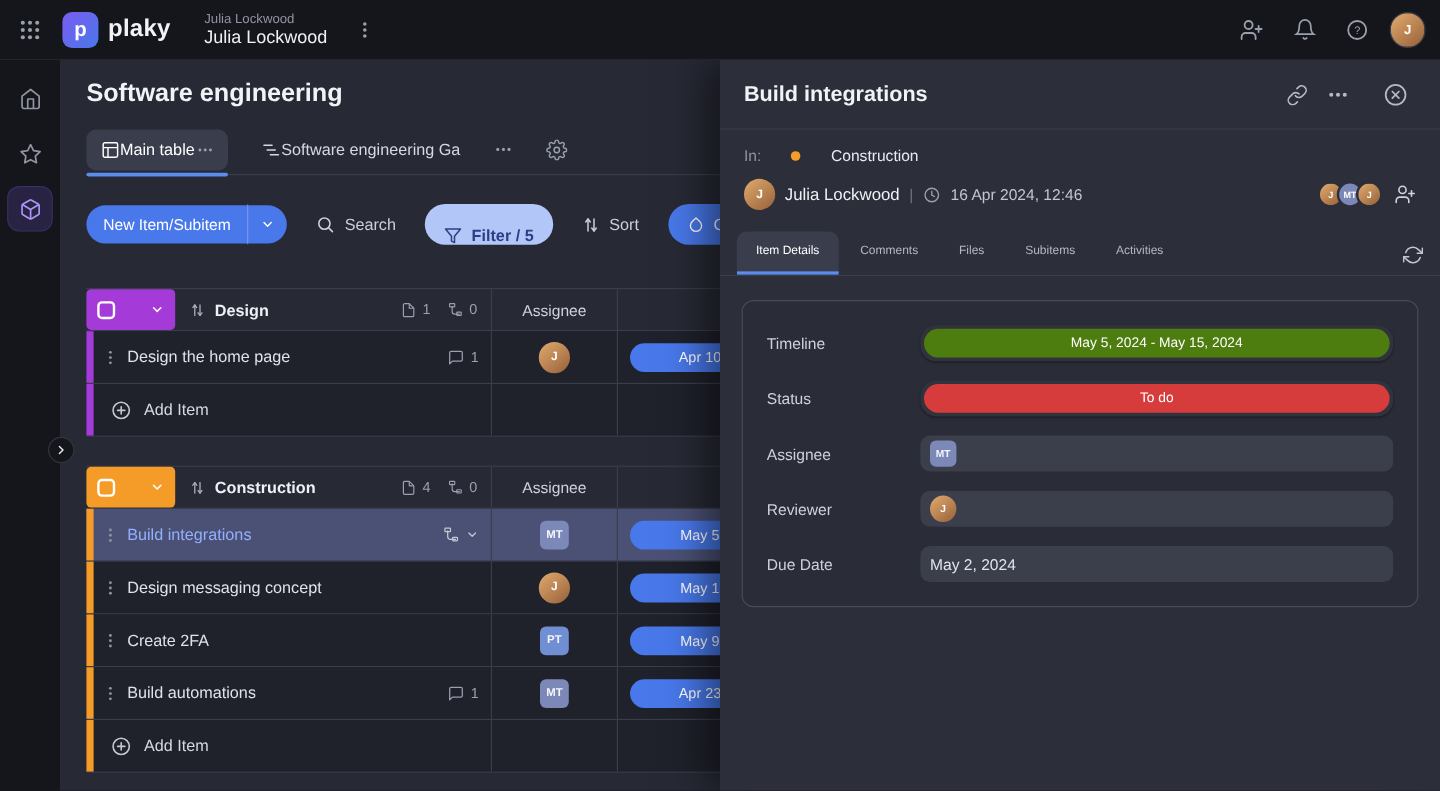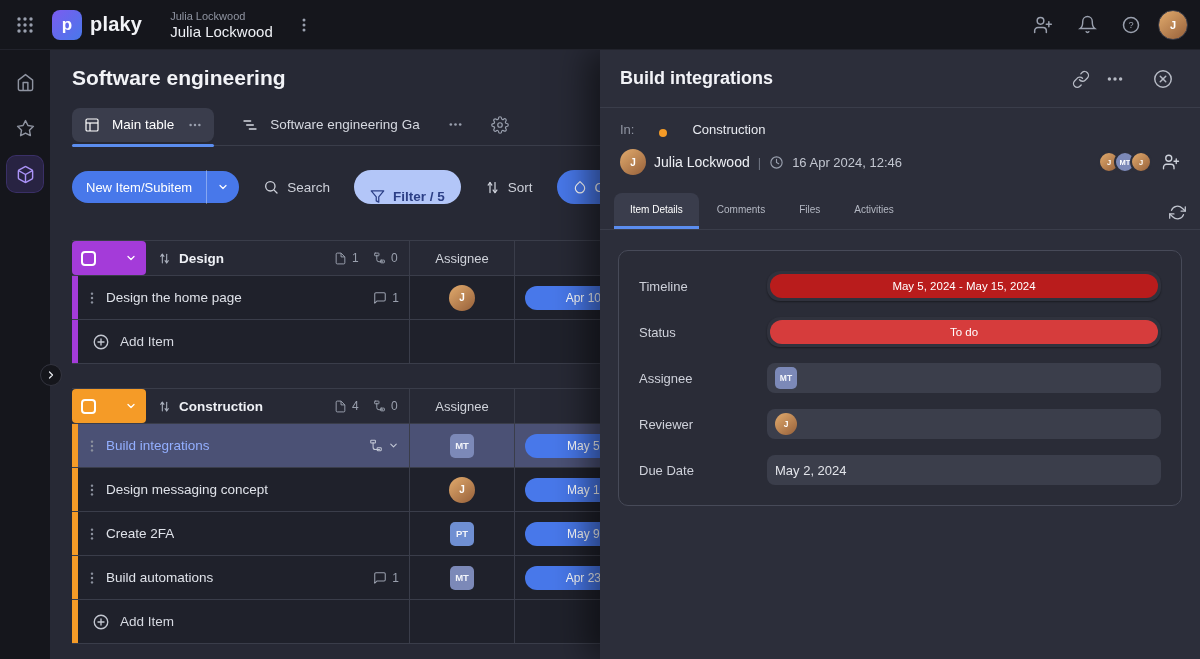--- a/index.html
+++ b/index.html
@@ -25,21 +25,21 @@
   .sidebar{position:absolute;top:50px;left:0;width:50px;height:609px;background:#15161c;display:flex;flex-direction:column;align-items:center;padding-top:14px;gap:10px;z-index:35}
   .side-item{width:36px;height:36px;border-radius:9px;display:flex;align-items:center;justify-content:center;color:#8f94a1;cursor:pointer}
   .side-item.active{background:rgba(128,96,244,.18);color:#ab93f7;box-shadow:0 0 0 1px rgba(128,96,244,.35)}
   .expander{position:absolute;left:40px;top:364px;width:22px;height:22px;border-radius:50%;background:#15161c;border:1px solid #33343f;display:flex;align-items:center;justify-content:center;color:#e8eaf0;cursor:pointer;z-index:36}
 
   
   .board{position:absolute;top:50px;left:50px;width:1150px;height:609px;background:#272935;overflow:hidden}
   .board-title{margin:16px 0 0 22px;font-size:21px;font-weight:700;color:#f2f3f7}
 
   .tabsrow{margin:14px 0 0 22px;width:calc(100% - 22px);display:flex;align-items:center;gap:16px;height:42px;border-bottom:1px solid #3a3d4a;position:relative}
-  .viewtab{position:relative;display:flex;align-items:center;gap:12px;height:34px;padding:0 12px;border-radius:8px;color:#d6d9e1;font-size:13.5px;cursor:pointer}
+  .viewtab{position:relative;display:flex;align-items:center;gap:0;height:34px;padding:0 12px;border-radius:8px;color:#d6d9e1;font-size:13.5px;cursor:pointer}
   .viewtab.active{background:#3a3d4c;color:#fff}
   .viewtab.active::after{content:"";position:absolute;left:0;right:0;bottom:-5px;height:3px;border-radius:3px;background:#5b8def}
   .viewtab .mini-kebab{color:#9aa0ae;margin-left:2px}
   .gear{margin-left:4px}
 
   .toolbar{margin:24px 0 0 22px;display:flex;align-items:center;gap:24px}
   .btn-blue{display:flex;align-items:center;height:32px;border-radius:17px;background:#4878ea;color:#fff;font-size:13px;border:none;cursor:pointer}
   .btn-blue .lbl{padding:0 14px}
   .btn-blue .split{border-left:1px solid rgba(255,255,255,.35);height:34px;display:flex;align-items:center;padding:0 10px;border-radius:0 17px 17px 0}
   .tool-plain{display:flex;align-items:center;gap:8px;color:#cdd0d9;font-size:13.5px;cursor:pointer;background:none;border:none}
@@ -79,21 +79,21 @@
   .datepill{margin-left:10px;width:150px;height:24px;border-radius:12px;background:#4878ea;color:#fff;font-size:12px;display:flex;align-items:center;justify-content:center;flex:none;cursor:pointer}
   .addwrap{display:flex;align-items:center;gap:10px;color:#d6d9e1;font-size:13.5px;cursor:pointer;height:100%;width:100%}
   .addwrap .plus{margin-left:14px;color:#c3c7d1}
 
   
   .panel{position:absolute;top:50px;left:600px;width:600px;height:609px;background:#2c2e3a;z-index:30;box-shadow:-12px 0 32px rgba(0,0,0,.5)}
   .p-head{height:58px;display:flex;align-items:center;padding:0 20px;border-bottom:1px solid #3a3d4a}
   .p-title{font-size:18px;font-weight:600;color:#f2f3f7;flex:1}
   .p-head .iconbtn{color:#b6bac4}
   .p-meta{padding:14px 20px 0}
-  .inline{display:flex;align-items:flex-end;gap:25px;font-size:13px}
+  .inline{display:flex;align-items:center;gap:25px;font-size:13px}
   .in-label{color:#8f94a1}
   .in-dot{width:8px;height:8px;border-radius:50%;background:#f59b27}
   .in-group{color:#e8eaf0}
   .authorline{margin-top:12px;display:flex;align-items:center;gap:8px}
   .authorline .av-photo{width:26px;height:26px}
   .author-name{font-size:14px;color:#eef0f5}
   .sep{color:#6e7380;font-size:13px}
   .clock{color:#9aa0ae}
   .stamp{font-size:13px;color:#c2c6d0}
   .stack{margin-left:auto;display:flex;align-items:center}
@@ -104,21 +104,21 @@
   .stack .addperson{margin-left:10px;color:#cfd3dc;cursor:pointer}
   .p-tabs{margin-top:18px;padding:0 14px;display:flex;align-items:flex-end;gap:2px;border-bottom:1px solid #3a3d4a}
   .p-tab{height:36px;display:flex;align-items:center;padding:0 16px;font-size:10px;color:#b4b8c3;border-radius:8px 8px 0 0;cursor:pointer;border-bottom:3px solid transparent}
   .p-tab.active{background:#3a3d4c;color:#fff;border-bottom:3px solid #5b8def}
   .p-tabs .sync{margin-left:auto;margin-bottom:8px;color:#c2c6d0;cursor:pointer}
   .card{margin:20px 18px 0;border:1px solid #474a58;border-radius:10px;background:#2a2c37;padding:20px;display:flex;flex-direction:column;gap:16px}
   .frow{display:grid;grid-template-columns:128px 1fr;align-items:center}
   .flabel{font-size:13px;color:#ced1da}
   .pillfield{background:#30323d;border-radius:13px;padding:3px;box-shadow:0 1px 2px rgba(0,0,0,.4);cursor:pointer}
   .pill{height:24px;border-radius:12px;display:flex;align-items:center;justify-content:center;font-size:11.5px;color:#fff}
-  .pill.blue{background:#b91c1c}
+  .pill.blue{background:#4d7c0f}
   .pill.red{background:#d63c3c}
   .pill.teal{background:#00ab9e}
   .plainfield{background:#3b3e4b;border-radius:8px;height:30px;display:flex;align-items:center;padding:0 8px;font-size:13px;color:#e2e4ea;cursor:pointer}
   .plainfield .av-chip{width:22px;height:22px;font-size:8.5px}
   .plainfield .av-photo{width:22px;height:22px;font-size:8.5px}
 </style>
 </head>
 <body>
 
 <div class="page">
@@ -595,20 +595,21 @@
               </svg>
           </span>
         </span>
       </div>
     </div>
 
     <div class="p-tabs">
       <div class="p-tab active">Item Details</div>
       <div class="p-tab">Comments</div>
       <div class="p-tab">Files</div>
+      <div class="p-tab">Subitems</div>
       <div class="p-tab">Activities</div>
       <span class="sync">
         <svg width="17" height="17" viewBox="0 0 24 24" fill="none" stroke="currentColor" stroke-width="1.8" stroke-linecap="round" stroke-linejoin="round">
             <polyline points="23 4 23 10 17 10"></polyline>
             <polyline points="1 20 1 14 7 14"></polyline>
             <path d="M3.51 9a9 9 0 0 1 14.85-3.36L23 10M1 14l4.64 4.36A9 9 0 0 0 20.49 15"></path>
           </svg>
       </span>
     </div>
 

